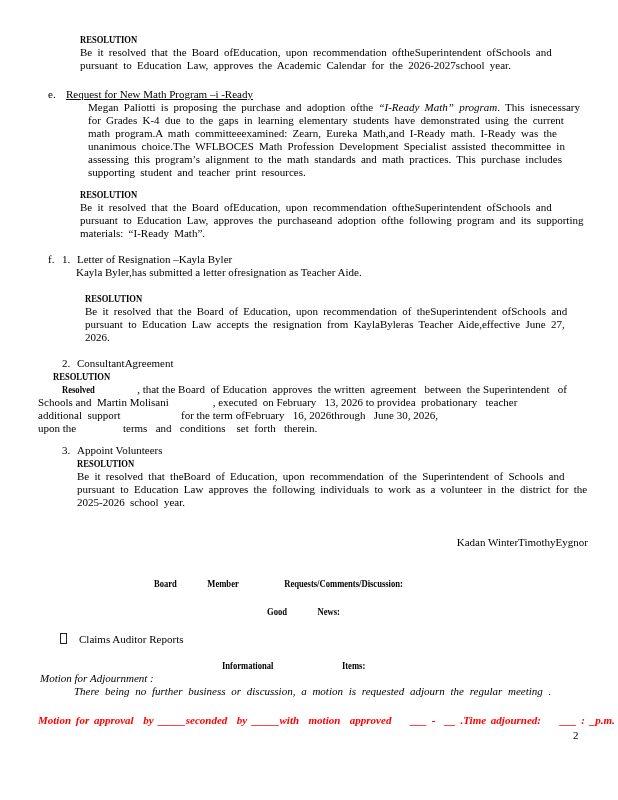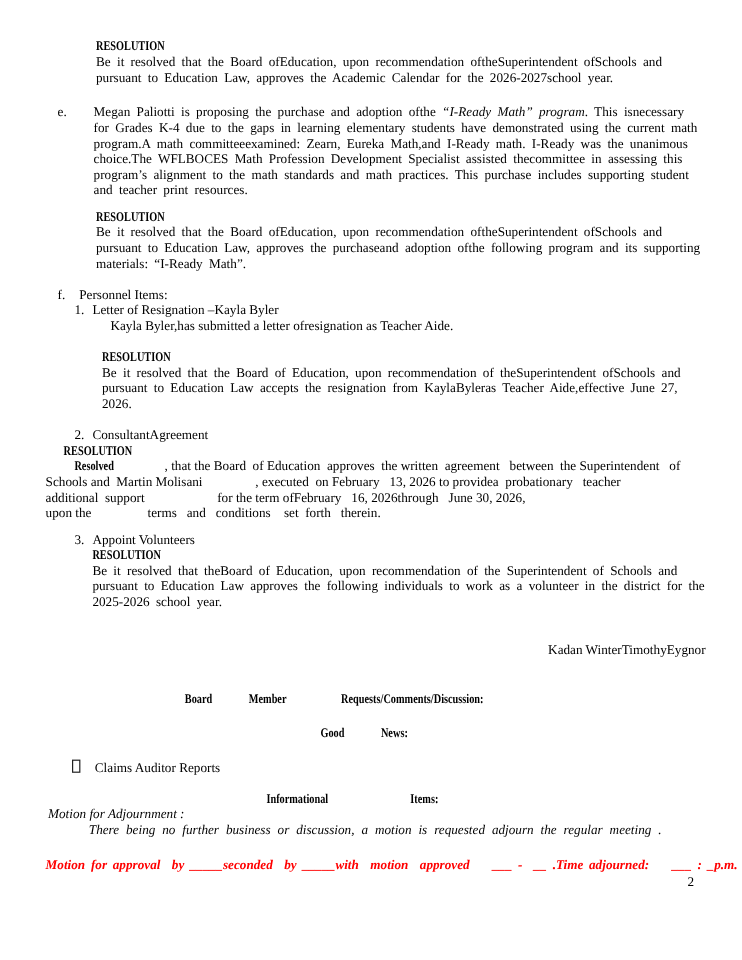--- a/index.html
+++ b/index.html
@@ -25,28 +25,28 @@
     font-weight:bold;
     transform:scaleX(0.78);
     transform-origin:0 60%;
     white-space:pre;
   }
   .wide{word-spacing:7px;}
   .blk-res1{margin-left:40px;margin-bottom:16px;}
   .item-letter{position:relative;}
   .marker-letter{position:absolute;left:8px;top:0;}
   .head-e{margin-left:26px;}
-  .body-e{margin-left:38px;}
+  .body-e{margin-left:48px;}
   .item-e{margin-bottom:9px;}
   .blk-res2{margin-left:40px;margin-bottom:13px;}
   .label-f{margin-left:26px;}
   .sub{position:relative;}
   .marker-num{position:absolute;left:22px;top:0;}
   .label-num{margin-left:37px;}
-  .body-sub1{margin-left:52px;}
+  .body-sub1{margin-left:36px;}
   .res-under1{margin-left:45px;margin-top:13px;margin-bottom:13px;}
   .res-title-2{margin-left:13px;}
   .gapline{white-space:pre-wrap;}
   .l1-2{margin-left:22px;}
   .l2-2{margin-left:-2px;}
   .sec2{margin-bottom:9px;}
   .res-title-3{margin-left:37px;}
   .body-sub3{margin-left:37px;}
   .names{margin-left:53px;margin-top:14px;margin-bottom:15px;white-space:pre;text-align:right;}
   .name-1{display:inline-block;width:105px;}
@@ -75,31 +75,31 @@
 
 <div class="page">
 
   <div class="blk-res1">
     <div class="row"><span class="cond">RESOLUTION</span></div>
     <div class="para">Be it resolved  that the Board  ofEducation,  upon  recommendation   oftheSuperintendent   ofSchools and pursuant   to Education  Law, approves  the Academic  Calendar  for the 2026-2027school  year.</div>
   </div>
 
   <div class="item-letter item-e">
     <span class="marker-letter">e.</span>
+    <div class="head-e row"><span class="u">Request  for New Math Program  –i -Ready</span></div>
     <div class="body-e para"><span>Megan Paliotti is proposing  the purchase  and  adoption  ofthe </span><span class="i">“I-Ready Math” program</span><span>. This isnecessary  for Grades  K-4 due  to the gaps in learning  elementary  students  have demonstrated  using  the current  math program.A  math committeeexamined:   Zearn,  Eureka  Math,and I-Ready  math.  I-Ready  was  the unanimous   choice.The  WFLBOCES Math Profession  Development  Specialist  assisted  thecommittee  in assessing   this program’s  alignment  to the math standards   and  math practices.  This purchase  includes supporting   student  and  teacher  print  resources.</span></div>
   </div>
 
   <div class="blk-res2">
     <div class="row"><span class="cond">RESOLUTION</span></div>
     <div class="para">Be it resolved  that the Board  ofEducation,  upon  recommendation   oftheSuperintendent   ofSchools and pursuant   to Education  Law, approves  the purchaseand   adoption  ofthe  following  program  and  its supporting   materials: “I-Ready  Math”.</div>
   </div>
 
   <div class="item-letter">
     <span class="marker-letter">f.</span>
-    <div class="label-f row">Personnel  Items:</div>
 
     <div class="sub">
       <span class="marker-num">1.</span>
       <div class="label-num row">Letter of Resignation  –Kayla Byler</div>
       <div class="body-sub1 row">Kayla Byler,has  submitted   a letter  ofresignation as  Teacher Aide.</div>
       <div class="res-under1">
         <div class="row"><span class="cond">RESOLUTION</span></div>
         <div class="para">Be it resolved  that the Board  of Education,  upon recommendation   of theSuperintendent   ofSchools and pursuant   to Education  Law accepts the resignation  from KaylaByleras  Teacher  Aide,effective June   27, 2026.</div>
       </div>
     </div>

